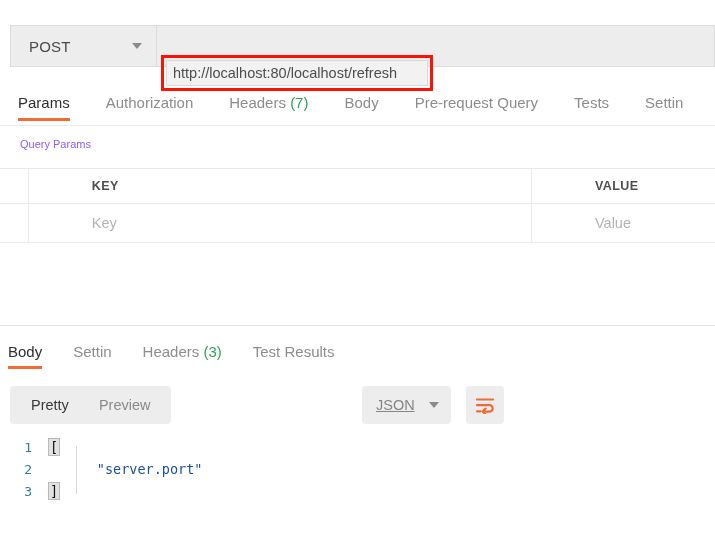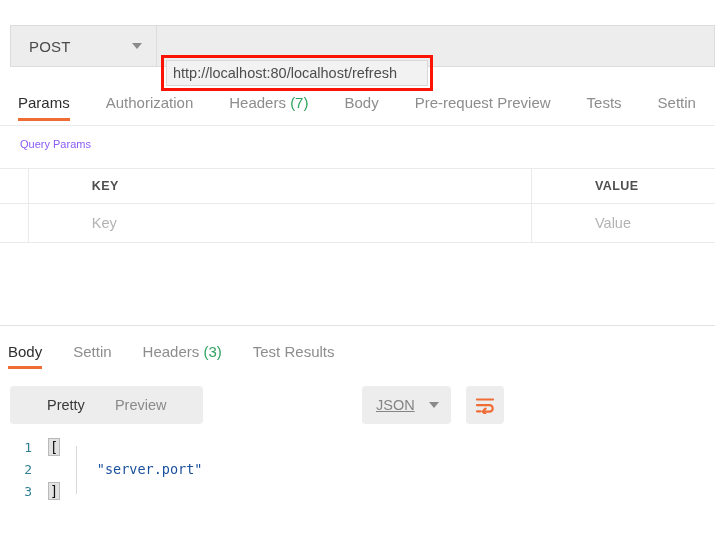--- a/index.html
+++ b/index.html
@@ -197,21 +197,21 @@
     width: 715px; height: 40px;
   }
   .view-group {
     position: absolute;
     left: 10px; top: 0;
     height: 38px;
     background: #ededed;
     border-radius: 4px;
     display: flex;
     align-items: center;
-    padding: 0 22px;
+    padding: 0 6px;
   }
   .view-btn {
     font-size: 14.5px;
     color: #8a8a8a;
     padding: 0 15px;
     line-height: 38px;
   }
   .view-btn.active { color: #393939; }
   .fmt-select {
     position: absolute;
@@ -300,21 +300,21 @@
     <span>Authorization</span>
   </div>
   <div class="tab">
     <span>Headers</span>
     <span class="count">(7)</span>
   </div>
   <div class="tab">
     <span>Body</span>
   </div>
   <div class="tab">
-    <span>Pre-request Preview</span>
+    <span>Pre-request Query</span>
   </div>
   <div class="tab">
     <span>Tests</span>
   </div>
   <div class="tab">
     <span>Settin</span>
   </div>
 </div>
 <div class="tabs-divider"></div>
 

